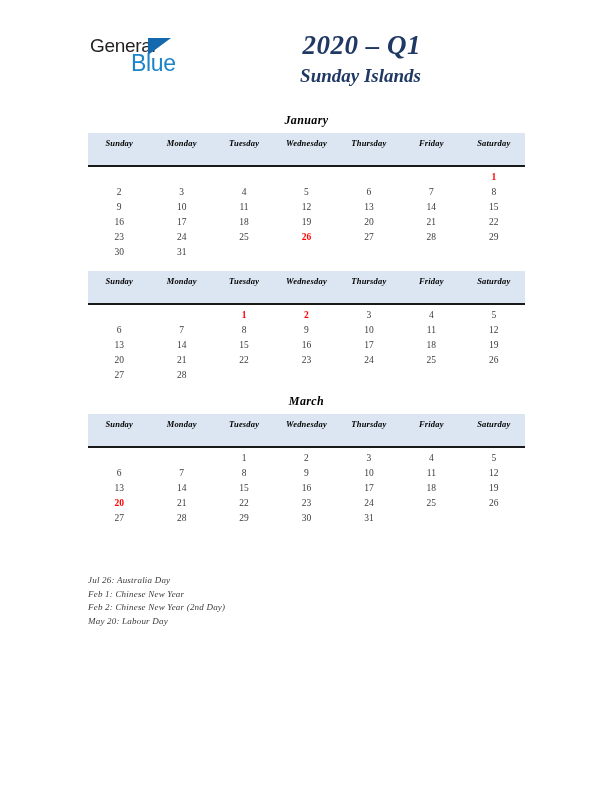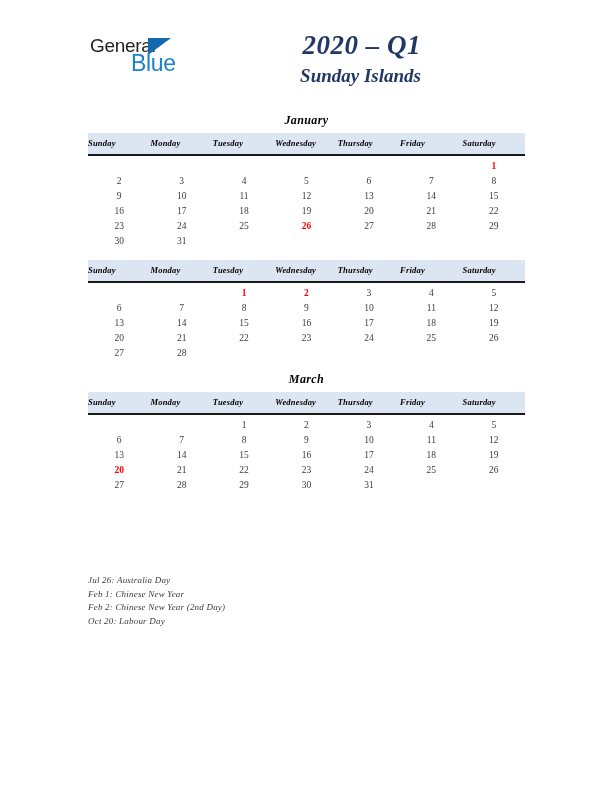--- a/index.html
+++ b/index.html
@@ -116,22 +116,22 @@
   }
   table.cal thead tr {
     background: #dce6f2;
   }
   table.cal thead th {
     font-family: "Liberation Serif", "DejaVu Serif", serif;
     font-style: italic;
     font-weight: bold;
     font-size: 8.5px;
     color: #000000;
-    text-align: left;
-    padding: 5px 0 6px 0;
+    text-align: center;
+    padding: 5px 0 17px 0;
     border-bottom: 2px solid #1a1a1a;
     letter-spacing: 0.2px;
   }
   table.cal tbody td {
     font-family: "Liberation Serif", "DejaVu Serif", serif;
     font-size: 9.5px;
     color: #3b3b3b;
     text-align: center;
     height: 15px;
     padding: 0;
@@ -376,14 +376,14 @@
           </tr>
         </tbody>
       </table>
     </div>
   </div>
 
 <div class="legend">
     <div class="legend-item">Jul 26: Australia Day</div>
     <div class="legend-item">Feb 1: Chinese New Year</div>
     <div class="legend-item">Feb 2: Chinese New Year (2nd Day)</div>
-    <div class="legend-item">Oct 20: Labour Day</div>
+    <div class="legend-item">May 20: Labour Day</div>
   </div>
 
 </body></html>

